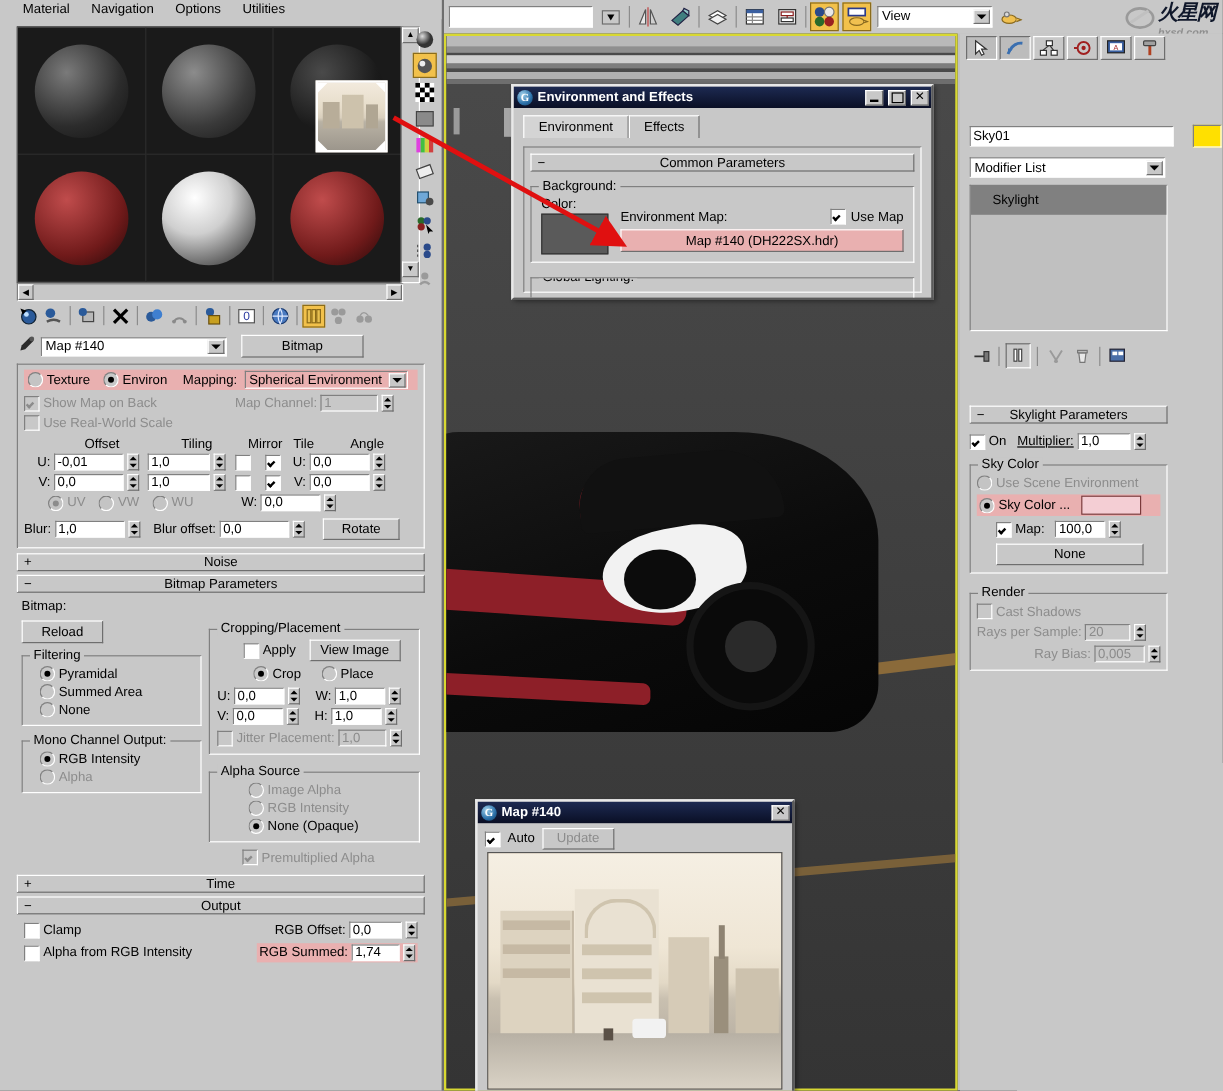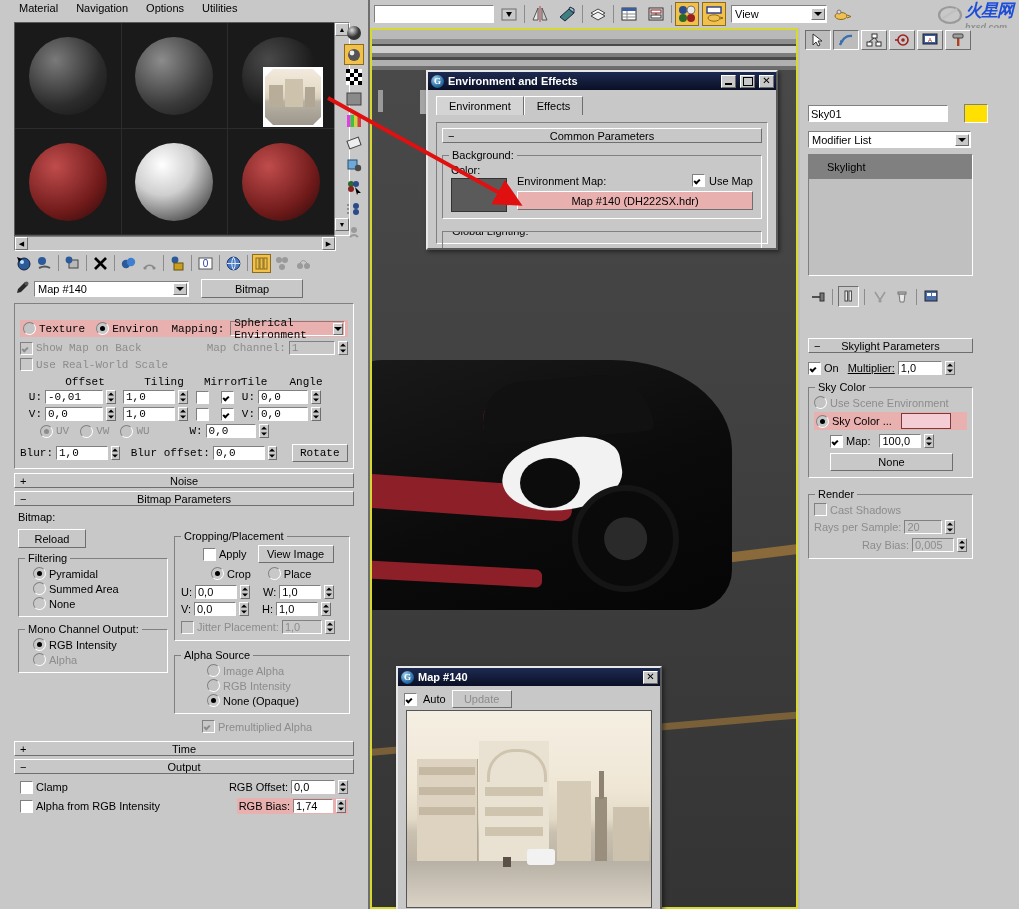--- a/index.html
+++ b/index.html
@@ -137,21 +137,21 @@
   #rail{position:absolute;left:0;top:0;width:100%;height:60px;}
 
   
   #topBar{position:absolute;left:370px;top:0;width:649px;height:28px;background:#c8c8c8;
     display:flex;align-items:center;gap:3px;padding-left:4px;box-sizing:border-box;}
   .tbIcon{width:24px;height:24px;display:flex;align-items:center;justify-content:center;}
   .tbIcon.on{background:#f2c14b;border:1px solid #8a6c1c;box-sizing:border-box;}
   #logo{position:absolute;right:6px;top:3px;width:140px;height:24px;
     display:flex;align-items:center;justify-content:flex-end;}
   #logo .lt{font-family:"Liberation Serif",serif;font-style:italic;font-weight:bold;
-    font-size:17px;color:#1d4ed8;letter-spacing:-1px;}
+    font-size:17px;color:#0f172a;letter-spacing:-1px;}
   #logo .ls{font-size:9px;font-style:italic;font-weight:bold;color:#8e8e8e;}
 
   
   #cmdPanel{position:absolute;left:800px;top:28px;width:219px;height:881px;background:#c8c8c8;}
   #cpTabs{height:24px;display:flex;align-items:center;gap:2px;padding:2px 5px;box-sizing:border-box;}
   .cpTab{width:26px;height:20px;display:flex;align-items:center;justify-content:center;
     background:#c8c8c8;border:1px solid;border-color:#fff #6e6e6e #6e6e6e #fff;box-sizing:border-box;}
   .cpTab.sel{border-color:#6e6e6e #fff #fff #6e6e6e;background:#bcbcbc;}
   #stack{position:absolute;left:8px;top:126px;width:163px;height:120px;background:#c0c0c0;
     border:1px solid;border-color:#808080 #fff #fff #808080;}
@@ -546,21 +546,21 @@
       </span>
       <div class="combo" style="width:155px;">
         <span>Map #140</span>
         <span class="arw"></span>
       </div>
       <div class="btn" style="width:100px;height:17px;margin-left:8px;">Bitmap</div>
     </div>
 
     <div id="meParams">
 
-      <div style="border:1px solid;border-color:#808080 #fff #fff #808080;padding:16px 5px 6px;font-family:Liberation Mono, monospace;">
+      <div style="border:1px solid;border-color:#808080 #fff #fff #808080;padding:4px 5px 6px;">
         <div class="row" style="background:#e9b0b0;padding:1px 3px;">
           <span class="rb dis"></span>
           <span class="lbl">Texture</span>
           <span class="rb on" style="margin-left:8px;"></span>
           <span class="lbl">Environ</span>
           <span class="lbl" style="margin-left:10px;">Mapping:</span>
           <div class="combo hi" style="width:136px;height:15px;margin-left:3px;">
             <span>Spherical Environment</span>
             <span class="arw"></span>
           </div>
@@ -818,21 +818,21 @@
             <span class="spin">
                 <i class="up"></i>
                 <i class="dn"></i>
               </span>
           </span>
         </div>
         <div class="row" style="margin-top:4px;">
           <span class="cb"></span>
           <span class="lbl">Alpha from RGB Intensity</span>
           <span style="margin-left:auto;display:flex;align-items:center;gap:3px;background:#e9b0b0;padding:1px 2px;">
-            <span class="lbl">RGB Bias:</span>
+            <span class="lbl">RGB Summed:</span>
             <span class="field" style="width:40px;">1,74</span>
             <span class="spin">
                 <i class="up"></i>
                 <i class="dn"></i>
               </span>
           </span>
         </div>
       </div>
     </div>
   </div>
@@ -874,21 +874,21 @@
           </svg>
       </div>
       <div class="cpTab">
         <svg width="16" height="14" viewBox="0 0 16 14">
             <rect x="7" y="4" width="2.4" height="9" fill="#b04020"></rect>
             <rect x="3" y="1" width="10" height="4" rx="1" fill="#a0a0a0" stroke="#444"></rect>
           </svg>
       </div>
     </div>
 
-    <div style="position:absolute;left:8px;top:76px;width:180px;display:flex;align-items:center;gap:16px;">
+    <div style="position:absolute;left:8px;top:76px;width:210px;display:flex;align-items:center;gap:16px;">
       <div class="field" style="flex:1;height:17px;">Sky01</div>
       <div style="width:22px;height:17px;background:#ffe000;border:1px solid;border-color:#808080 #fff #fff #808080;"></div>
     </div>
 
     <div class="combo" style="position:absolute;left:8px;top:103px;width:163px;height:17px;">
       <span>Modifier List</span>
       <span class="arw"></span>
     </div>
 
     <div id="stack">

